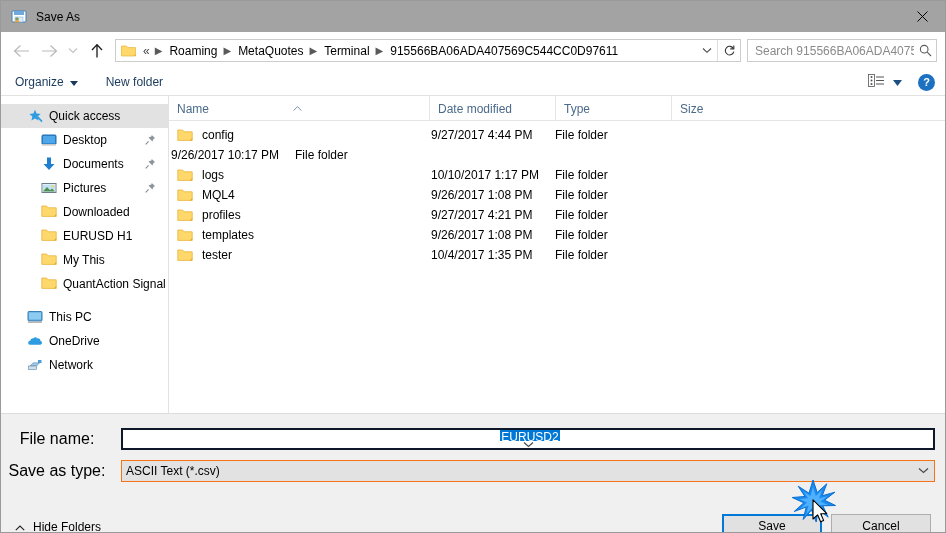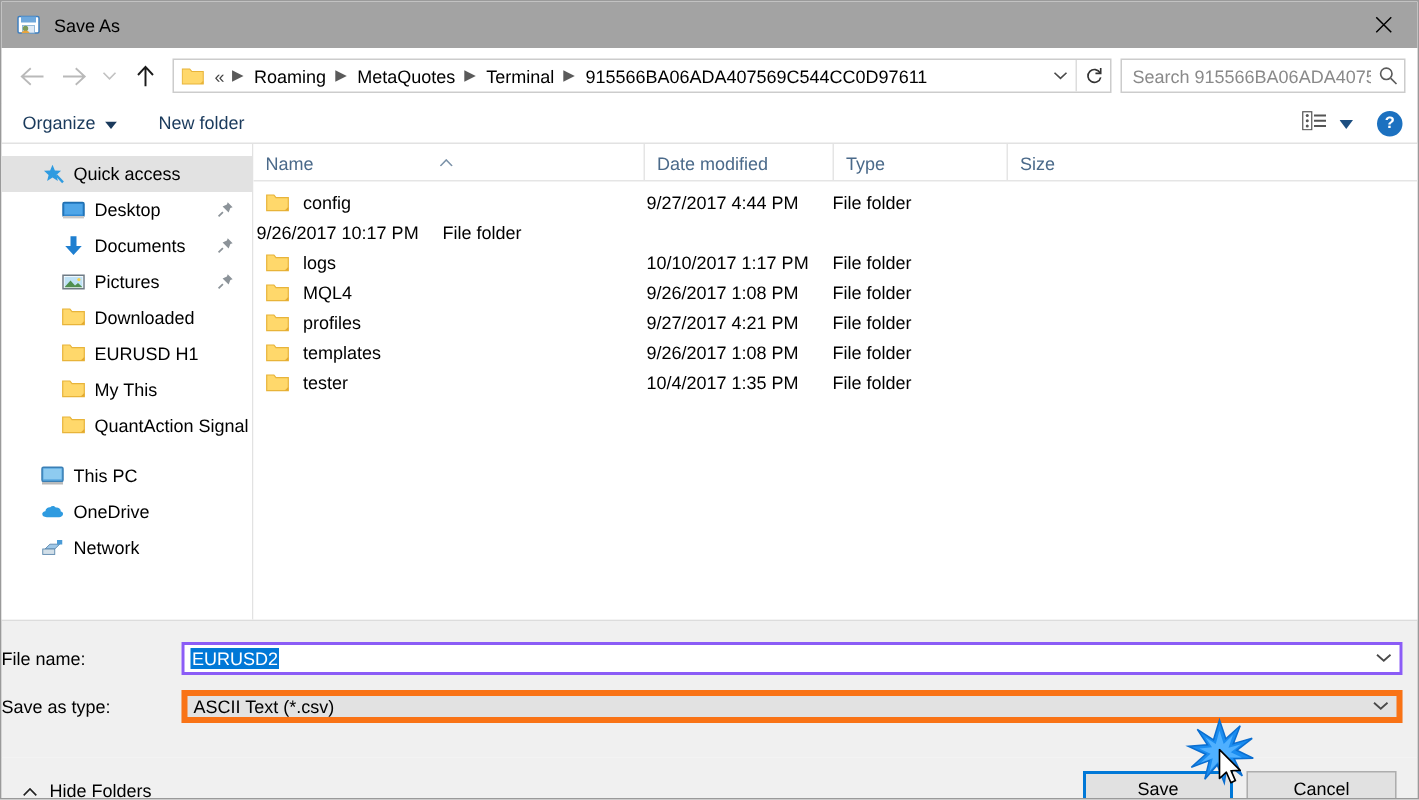--- a/index.html
+++ b/index.html
@@ -78,25 +78,25 @@
   .frow{height:20px;display:flex;align-items:center;font-size:12px;color:#000;}
   .fr-name{width:260px;display:flex;align-items:center;padding-left:8px;box-sizing:border-box;}
   .fr-icon{width:16px;height:14px;margin-right:9px;flex:none;position:relative;}
   .fr-date{width:126px;padding-left:2px;box-sizing:border-box;color:#000;}
   .fr-type{width:116px;box-sizing:border-box;color:#000;}
 
   
   .formzone{height:92px;background:#f0f0f0;border-top:1px solid #dcdcdc;box-sizing:border-box;
     padding-top:13px;}
   .frmrow{display:flex;align-items:center;height:23px;margin-bottom:9px;}
-  .frmlabel{width:120px;text-align:left;padding-right:8px;font-size:12px;color:#000;box-sizing:border-box;}
+  .frmlabel{width:120px;text-align:center;padding-right:8px;font-size:16px;color:#000;box-sizing:border-box;}
   .combo{height:22px;border:1px solid #b4b4b4;background:#fff;display:flex;align-items:center;
     flex:1;margin-right:10px;box-sizing:border-box;}
-  .combo.focused{border:2px solid #8b5cf6;}
-  .combo.disabled{background:#e2e2e2;border:4px solid #f97316;}
+  .combo.focused{border:2px solid #0f172a;flex-direction:column;}
+  .combo.disabled{background:#e2e2e2;border:1px solid #f97316;}
   .combo-val{flex:1;font-size:12px;padding-left:4px;white-space:nowrap;overflow:hidden;}
   .sel-text{background:#0078d7;color:#fff;padding:1px 1px 2px 1px;}
   .combo-caret{width:22px;display:flex;align-items:center;justify-content:center;flex:none;}
 
   
   .footer{height:44px;background:#f0f0f0;display:flex;align-items:center;padding:0 10px 0 14px;
     box-sizing:border-box;position:relative;}
   .hidefolders{display:flex;align-items:center;font-size:12px;color:#000;}
   .hf-caret{margin-right:8px;}
   .btn{width:100px;height:24px;border:1px solid #adadad;background:#e1e1e1;font-size:12px;color:#000;

